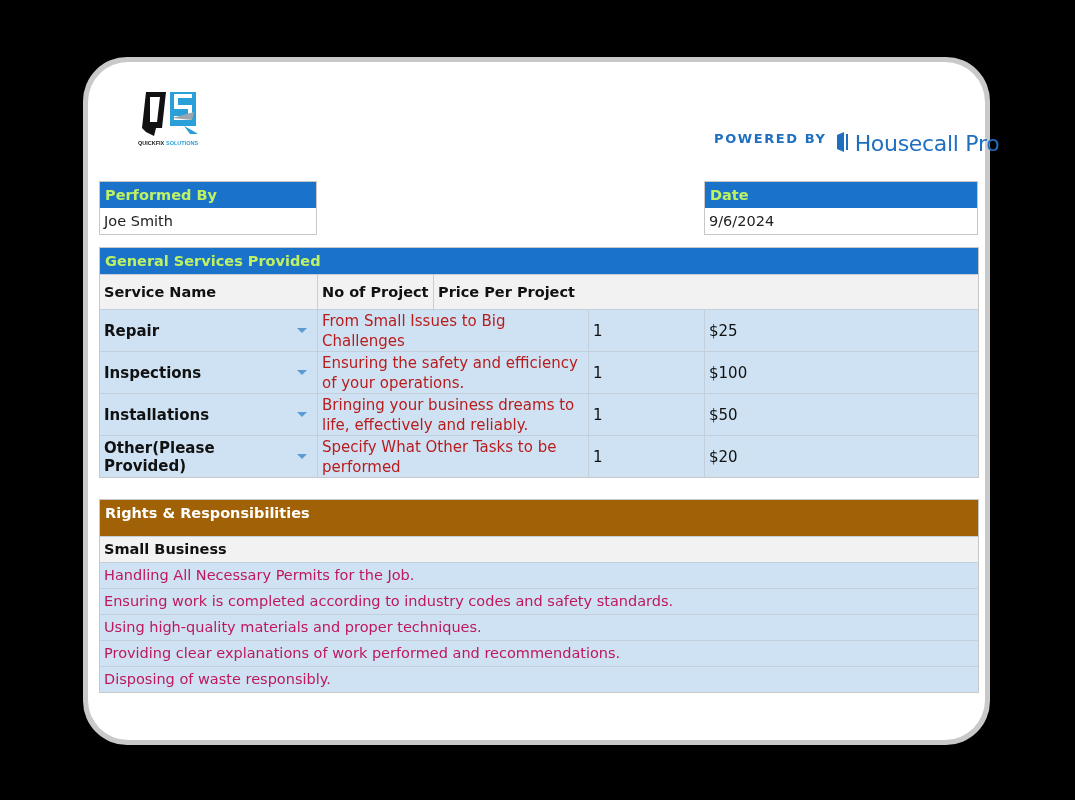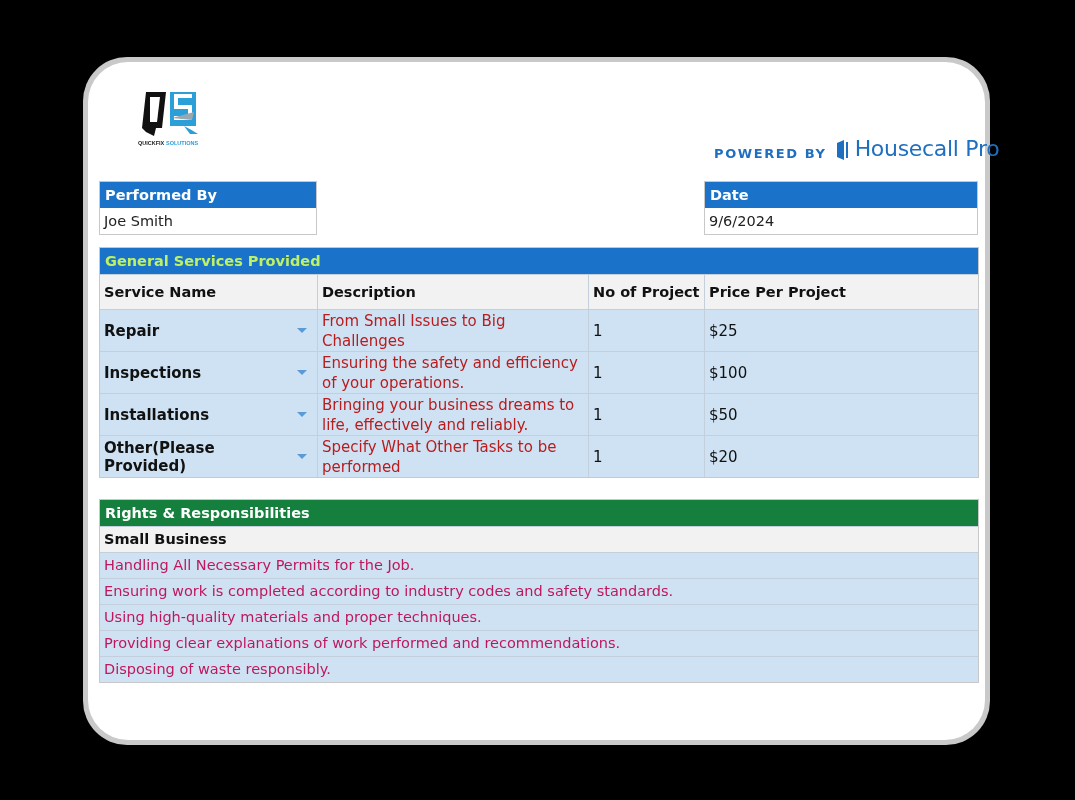--- a/index.html
+++ b/index.html
@@ -3,43 +3,43 @@
 <meta charset="utf-8">
 <style>
   html, body { margin:0; padding:0; }
   body { width:1075px; height:800px; background:#000; position:relative; overflow:hidden;
          font-family:"DejaVu Sans", "Liberation Sans", sans-serif; color:#111; }
   .frame { position:absolute; left:83px; top:57px; width:907px; height:688px;
            background:#c9c9c9; border-radius:44px; }
   .card { position:absolute; left:88px; top:62px; width:897px; height:678px;
           background:#fff; border-radius:40px; }
   .logo-qs { position:absolute; left:132px; top:88px; width:75px; height:60px; }
-  .powered { position:absolute; left:714px; top:131px; height:30px; display:flex; align-items:flex-end; }
+  .powered { position:absolute; left:714px; top:131px; height:30px; display:flex; align-items:flex-start; }
   .powered .pby { font-size:13px; font-weight:bold; letter-spacing:1.6px; color:#1f6fc1; margin-right:9px; }
   .powered .hc-icon { width:13px; height:22px; margin-right:6px; }
   .powered .hc-name { font-family:"DejaVu Sans", sans-serif; font-size:22px; color:#1f6fc1; letter-spacing:-0.3px; }
 
   .box { position:absolute; border:1px solid #c8c8c8; background:#fff; }
-  .box .hdr { background:#1a73c9; color:#ffffff; font-weight:bold; font-size:14.5px; height:26px; line-height:26px; padding-left:5px; }
+  .box .hdr { background:#1a73c9; color:#bef264; font-weight:bold; font-size:14.5px; height:26px; line-height:26px; padding-left:5px; }
   .box .val { height:26px; line-height:26px; font-size:14.5px; padding-left:4px; color:#222; }
 
   .tbl { position:absolute; left:99px; top:247px; width:878px; border:1px solid #c8c8c8; }
   .tbl .thead { background:#1a73c9; color:#bef264; font-weight:bold; font-size:14.5px; height:26px; line-height:26px; padding-left:5px; }
   .row { display:flex; border-top:1px solid #c3cfdb; }
   .row .c { box-sizing:border-box; border-right:1px solid #c3cfdb; padding:16px 4px; display:flex; align-items:center; }
   .row .c:last-child { border-right:none; }
   .colhdr { background:#f2f2f2; height:34px; font-weight:bold; font-size:14.5px; }
   .drow { background:#cfe2f3; height:41px; font-size:15px;justify-content:center; }
   .drow .name { font-weight:bold; justify-content:space-between; }
   .drow .desc { line-height:20px; color:#b91c1c; }
   .caret { width:0; height:0; border-left:5px solid transparent; border-right:5px solid transparent; border-top:5px solid #5b9bd5; margin-right:6px; }
   .w1 { width:218px; } .w2 { width:271px; } .w3 { width:116px; } .w4 { flex:1; }
 
   .rights { position:absolute; left:99px; top:499px; width:878px; border:1px solid #c8c8c8; }
-  .rights .rhead { background:#15803d; color:#fff; font-weight:bold; font-size:14.5px; height:26px; line-height:26px; padding-left:5px; }
+  .rights .rhead { background:#a16207; color:#fff; font-weight:bold; font-size:14.5px; height:36px; line-height:26px; padding-left:5px; }
   .rrow { height:25px; line-height:25px; font-size:14.5px; padding-left:4px; border-top:1px solid #c3cfdb; }
   .rrow.sub { background:#f2f2f2; font-weight:bold; }
   .rrow.item { background:#cfe2f3; color:#be185d; }
 </style>
 </head>
 <body>
 
 <div class="frame"></div>
 <div class="card"></div>
 
@@ -70,21 +70,20 @@
 
 <div class="box" style="left:704px; top:181px; width:272px;">
   <div class="hdr">Date</div>
   <div class="val">9/6/2024</div>
 </div>
 
 <div class="tbl">
   <div class="thead">General Services Provided</div>
   <div class="row colhdr">
     <div class="c w1">Service Name</div>
-    <div class="c w2">Description</div>
     <div class="c w3">No of Project</div>
     <div class="c w4">Price Per Project</div>
   </div>
 
   <div class="row drow">
     <div class="c w1 name">
       <span>Repair</span>
       <span class="caret"></span>
     </div>
     <div class="c w2 desc">From Small Issues to Big Challenges</div>

